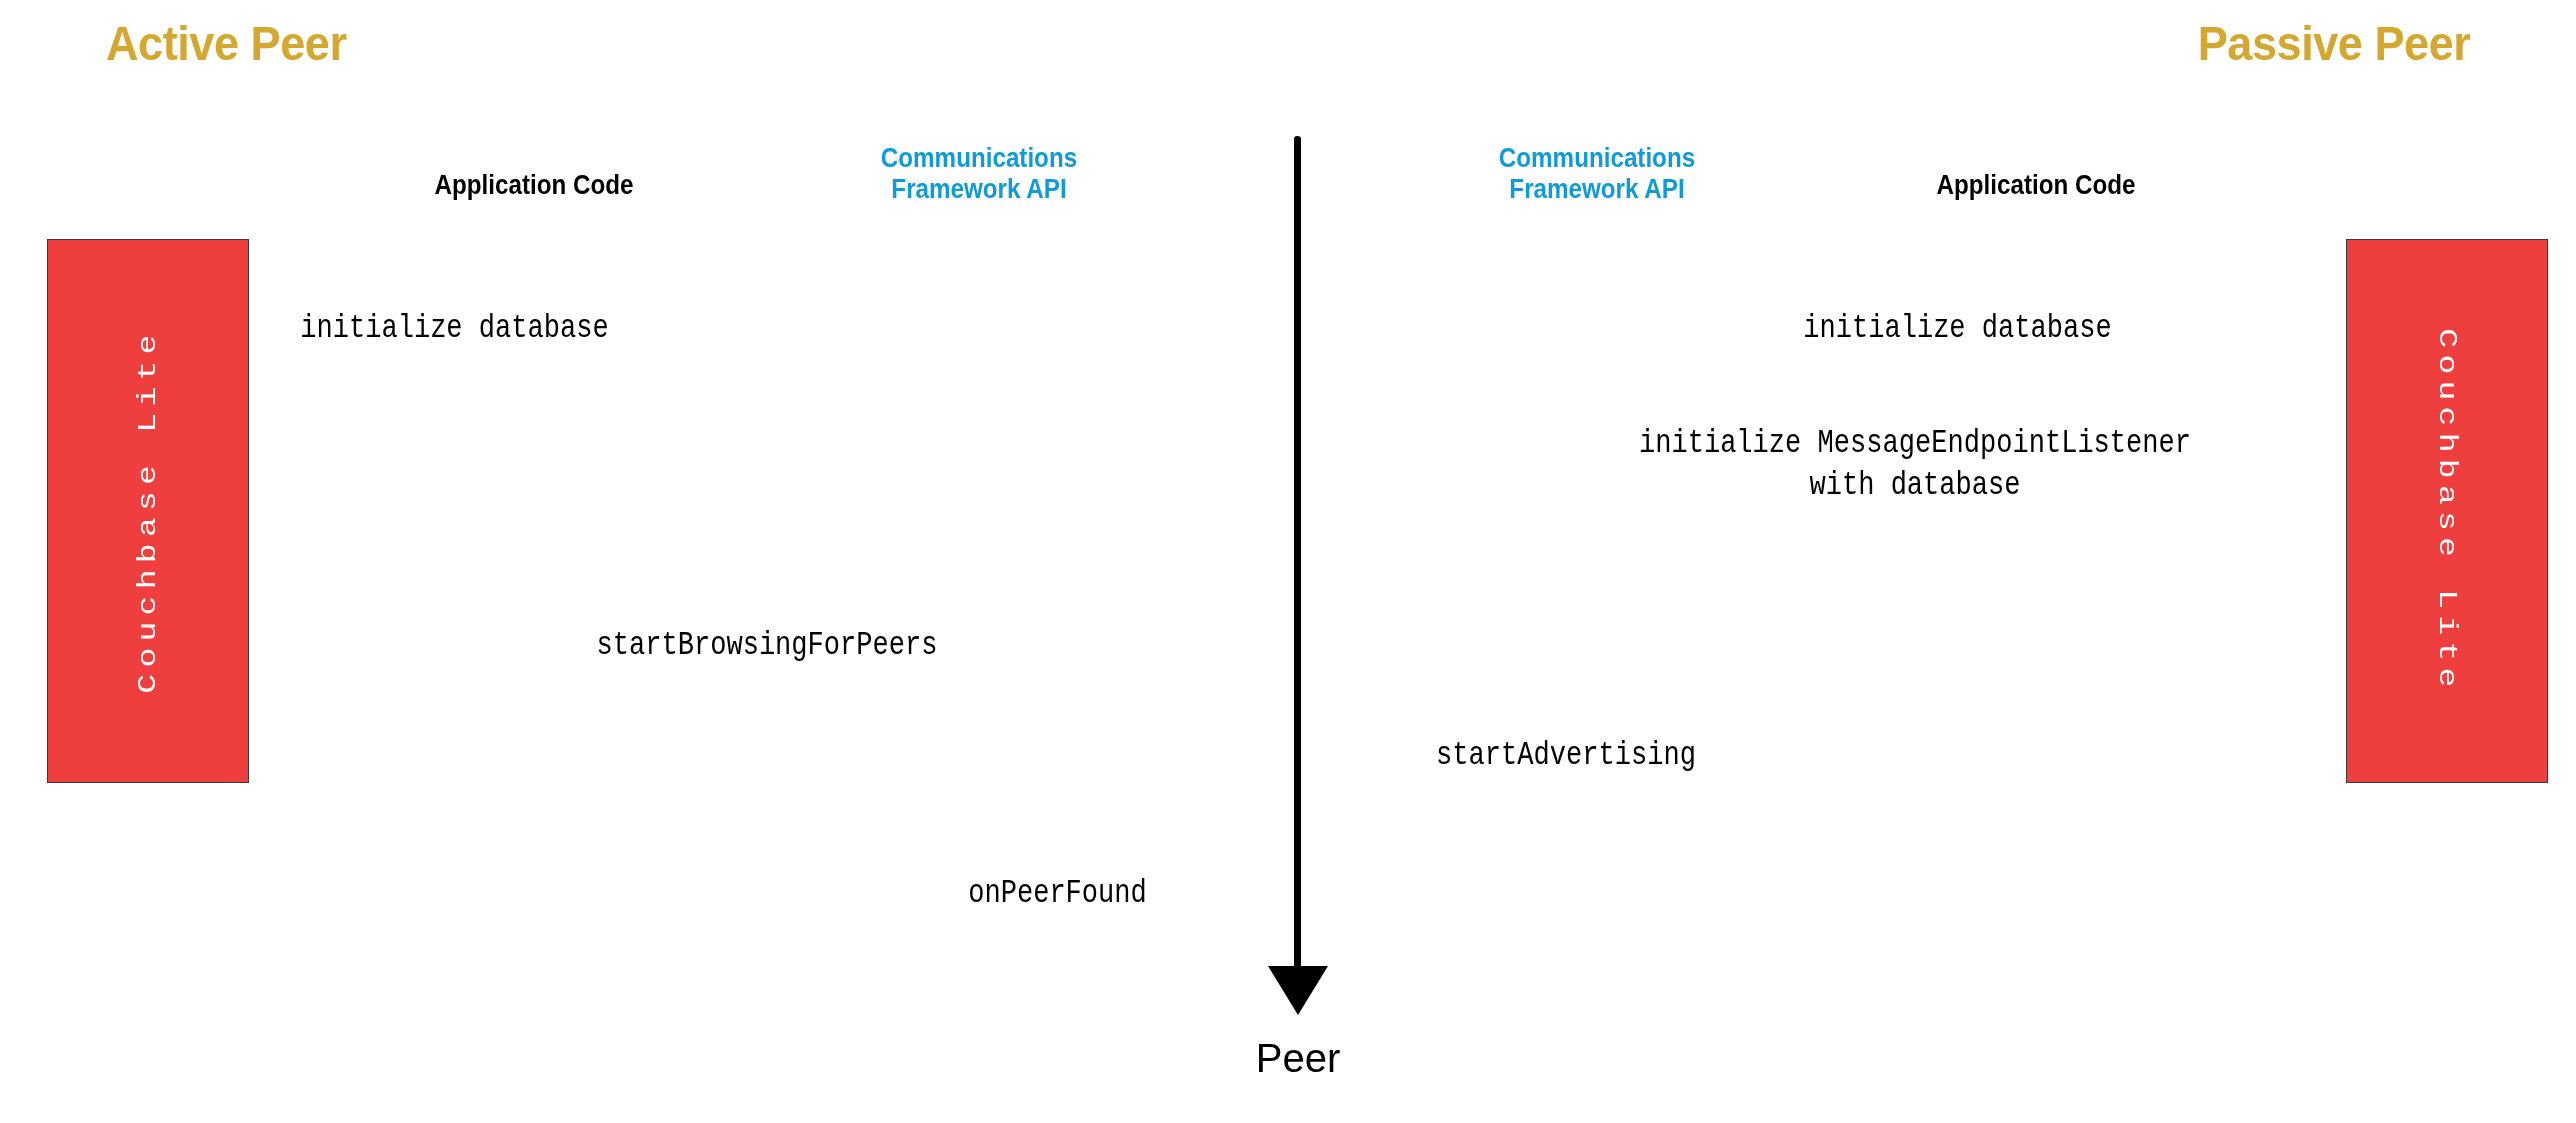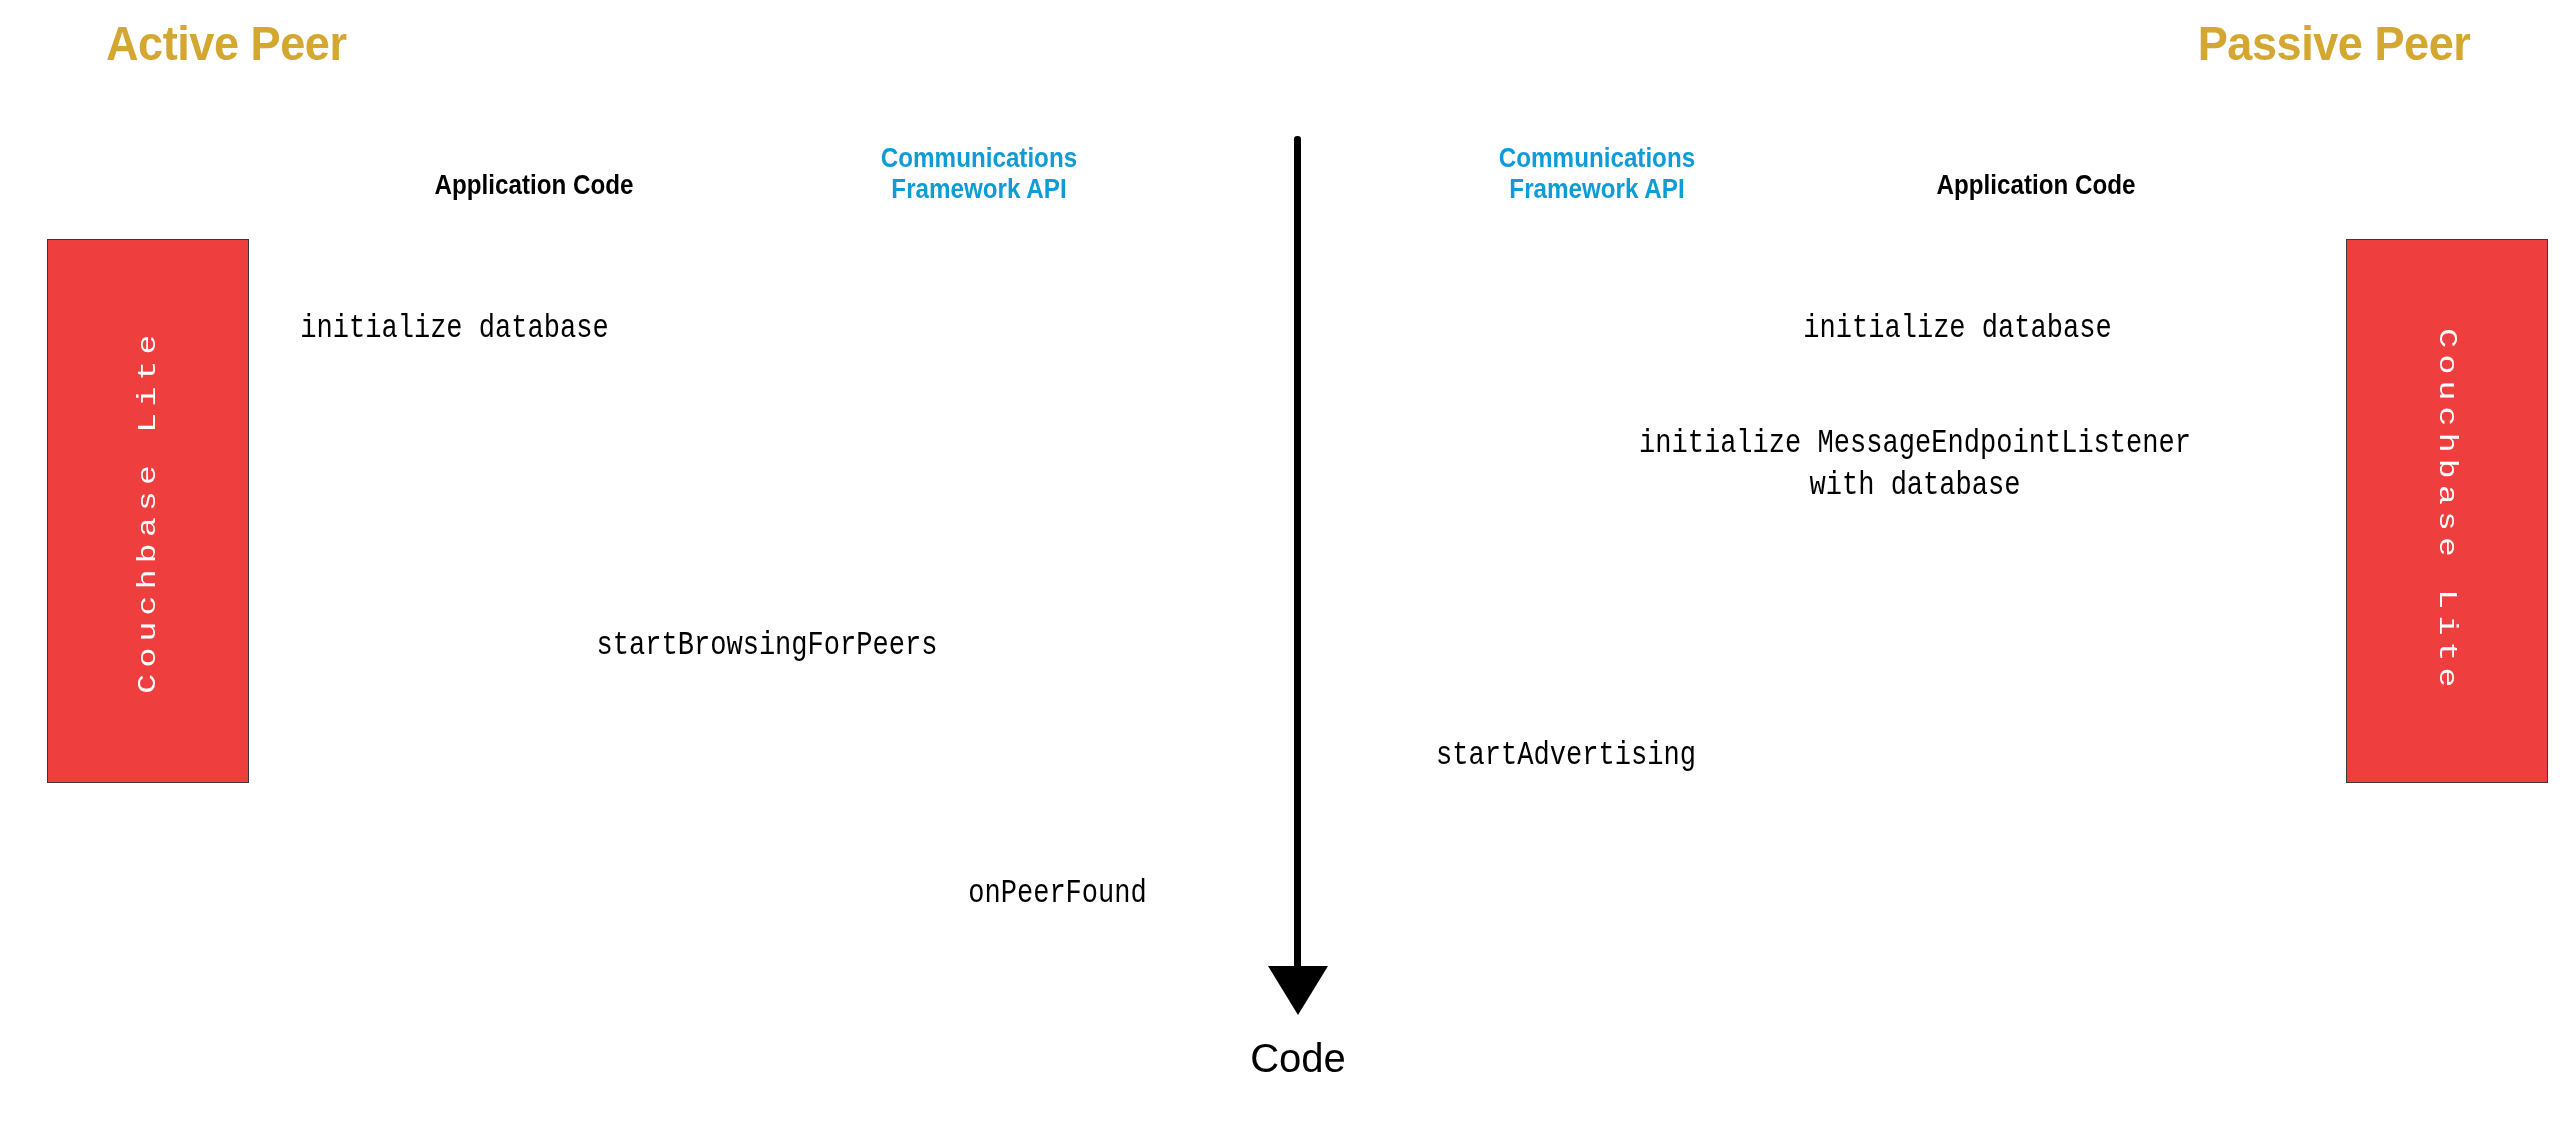--- a/index.html
+++ b/index.html
@@ -200,21 +200,21 @@
   <div class="cbl-box" id="cbl-left">
     <span class="cbl-label" id="cbl-label-left">Couchbase Lite</span>
   </div>
 
   <div class="cbl-box" id="cbl-right">
     <span class="cbl-label" id="cbl-label-right">Couchbase Lite</span>
   </div>
 
   <div id="timeline-shaft"></div>
   <div id="timeline-arrowhead"></div>
-  <div id="time-label">Code</div>
+  <div id="time-label">Peer</div>
 
   <div class="msg left-col" id="msg-init-db-left">initialize database</div>
 
   <div class="msg left-col" id="msg-browse-left">startBrowsingForPeers</div>
 
   <div class="msg left-col" id="msg-onpeerfound-left">onPeerFound</div>
 
   <div class="msg right-col" id="msg-init-db-right">initialize database</div>
 
   <div class="msg right-col" id="msg-init-listener-right">initialize MessageEndpointListener

